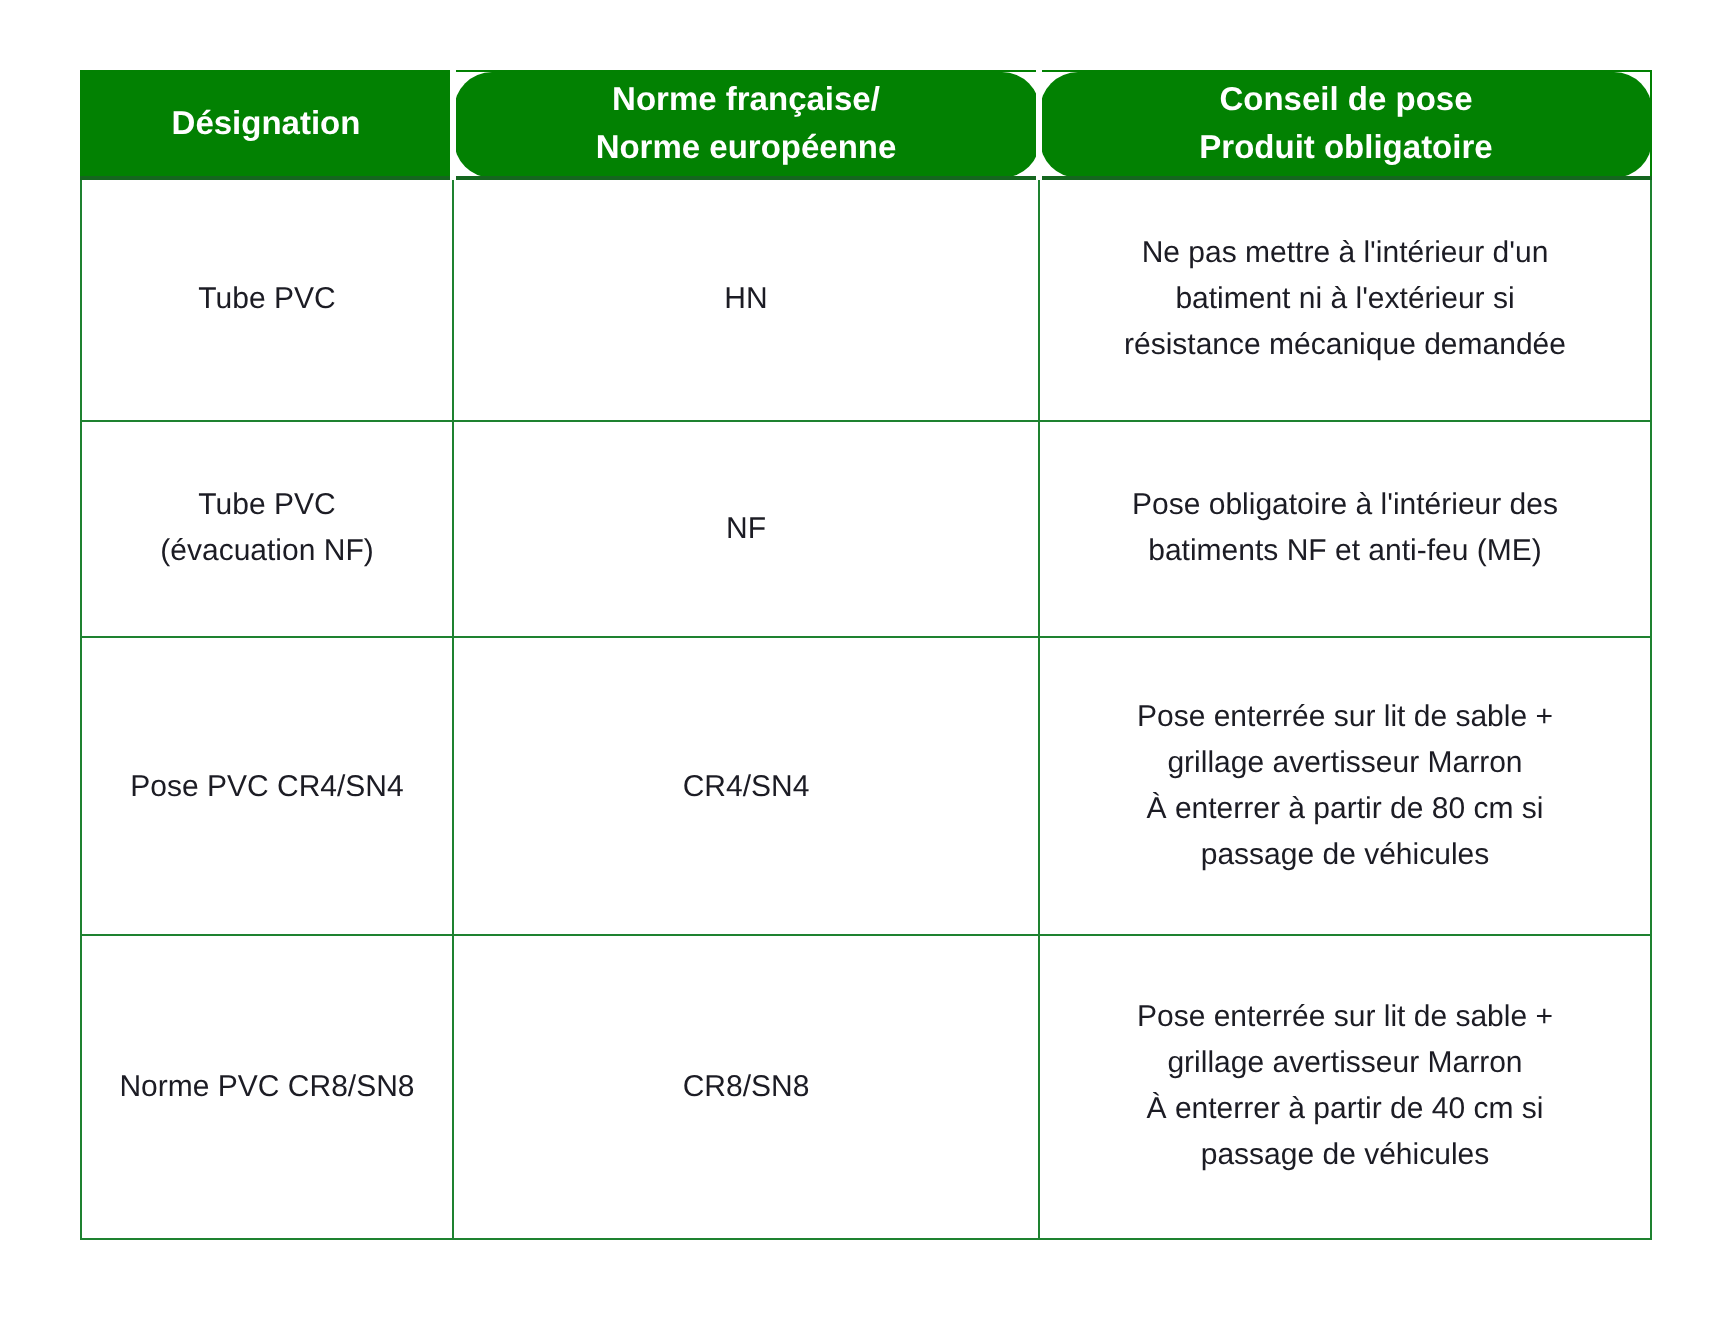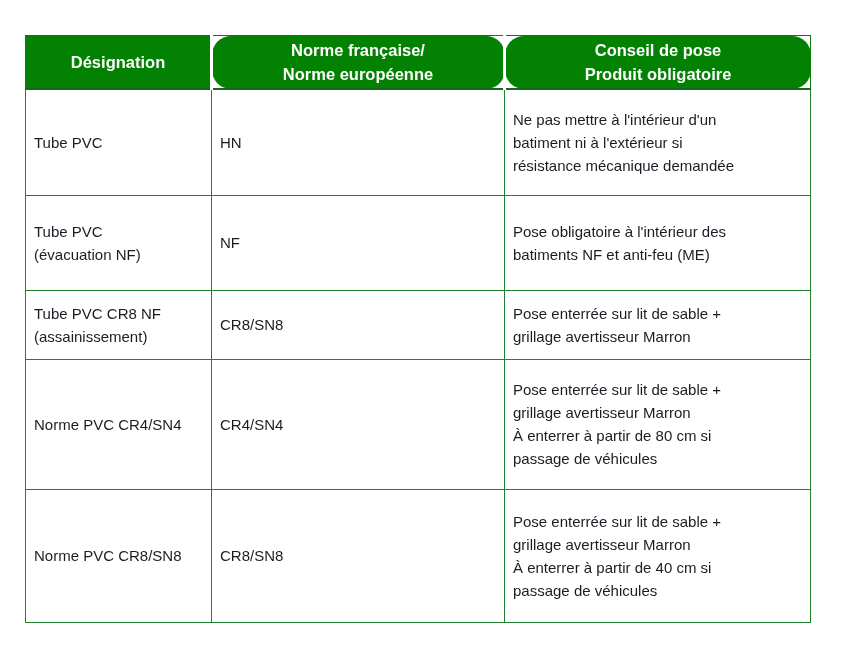--- a/index.html
+++ b/index.html
@@ -12,21 +12,21 @@
   }
   .page {
     position: relative;
     width: 863px;
     height: 661px;
     background: #ffffff;
     overflow: hidden;
   }
   table.norms {
     position: absolute;
-    left: 25px;
+    left: 40px;
     top: 35px;
     width: 785px;
     height: 585px;
     border-collapse: collapse;
     table-layout: fixed;
   }
   col.c0 { width: 186px; }
   col.c1 { width: 293px; }
   col.c2 { width: 306px; }
 
@@ -52,20 +52,21 @@
   }
   th.hcell + th.hcell {
     border-left: 3px solid #ffffff;
     border-radius: 19px;
   }
   td.cell {
     background: #ffffff;
     color: #1c1c24;
     font-size: 15px;
     line-height: 23px;
+    text-align: center;
     vertical-align: middle;
     white-space: pre-line;
     padding: 4px 8px;
     border: 1.5px solid #1e8230;
   }
 </style>
 </head>
 <body>
 
 <div class="page">
@@ -92,29 +93,22 @@
 batiment ni à l'extérieur si
 résistance mécanique demandée</td>
       </tr>
       <tr class="r1">
         <td class="cell">Tube PVC
 (évacuation NF)</td>
         <td class="cell">NF</td>
         <td class="cell">Pose obligatoire à l'intérieur des
 batiments NF et anti-feu (ME)</td>
       </tr>
-      <tr class="r2">
-        <td class="cell">Tube PVC CR8 NF
-(assainissement)</td>
-        <td class="cell">CR8/SN8</td>
-        <td class="cell">Pose enterrée sur lit de sable +
-grillage avertisseur Marron</td>
-      </tr>
       <tr class="r3">
-        <td class="cell">Norme PVC CR4/SN4</td>
+        <td class="cell">Pose PVC CR4/SN4</td>
         <td class="cell">CR4/SN4</td>
         <td class="cell">Pose enterrée sur lit de sable +
 grillage avertisseur Marron
 À enterrer à partir de 80 cm si
 passage de véhicules</td>
       </tr>
       <tr class="r4">
         <td class="cell">Norme PVC CR8/SN8</td>
         <td class="cell">CR8/SN8</td>
         <td class="cell">Pose enterrée sur lit de sable +

